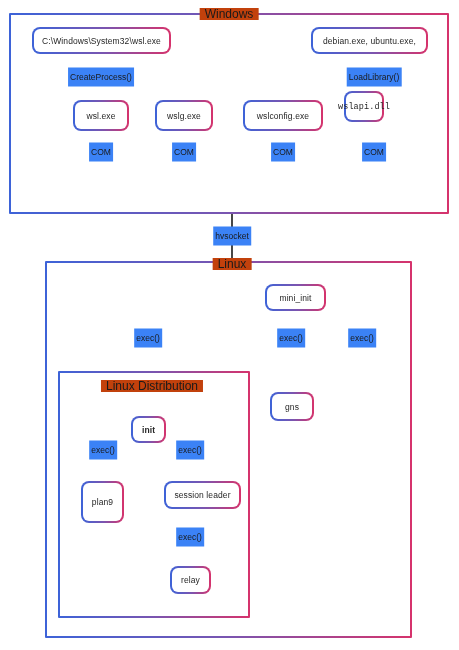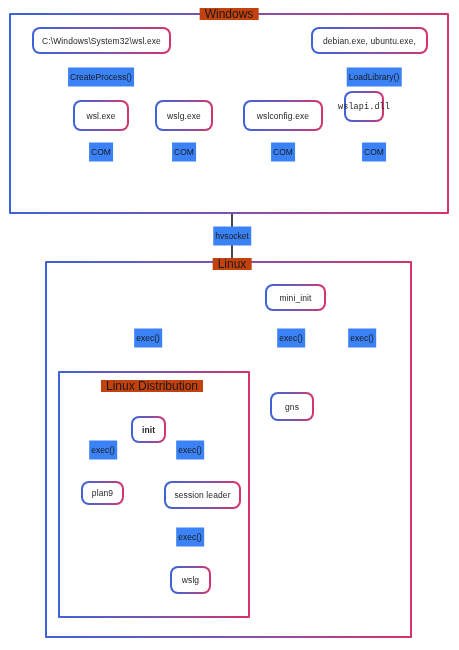--- a/index.html
+++ b/index.html
@@ -155,20 +155,20 @@
   <div class="node" style="left:270px; top:392px; width:44px; height:29px;text-align:right;">gns</div>
 
   <div class="frame" style="left:58px; top:371px; width:192px; height:247px;"></div>
   <div class="frame-label" style="left:152px; top:374px;margin-top:12px;">Linux Distribution</div>
 
   <div class="node" style="left:131px; top:416px; width:35px; height:27px;font-weight:bold;">init</div>
 
   <div class="edge-label" style="left:103px; top:450px;">exec()</div>
   <div class="edge-label" style="left:190px; top:450px;">exec()</div>
 
-  <div class="node" style="left:81px; top:481px; width:43px; height:24px;">plan9</div>
+  <div class="node" style="left:81px; top:481px; width:43px; height:42px;">plan9</div>
   <div class="node" style="left:152px; top:481px; width:77px; height:28px;margin-left:12px;">session leader</div>
 
   <div class="edge-label" style="left:190px; top:537px;">exec()</div>
 
-  <div class="node" style="left:170px; top:566px; width:41px; height:28px;">wslg</div>
+  <div class="node" style="left:170px; top:566px; width:41px; height:28px;">relay</div>
 
 </div>
 
 </body></html>

